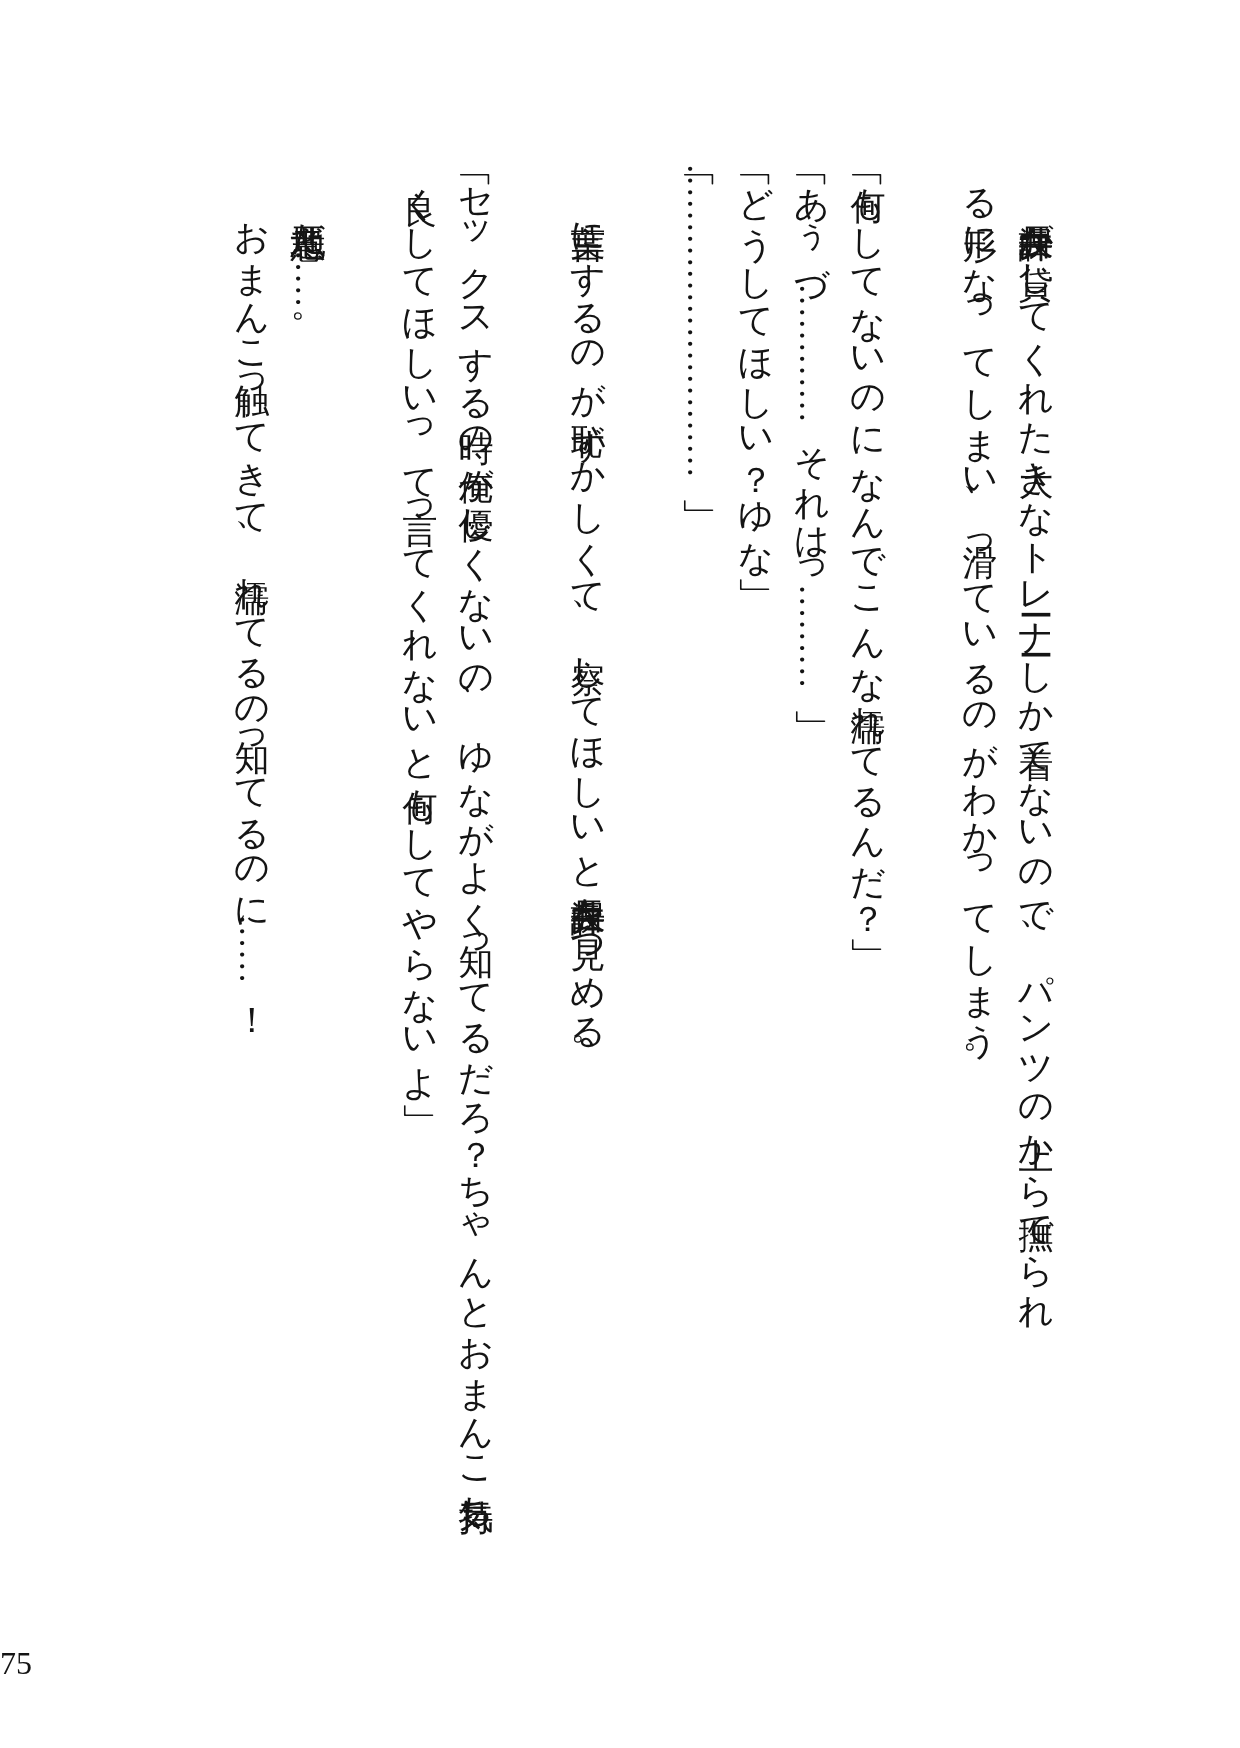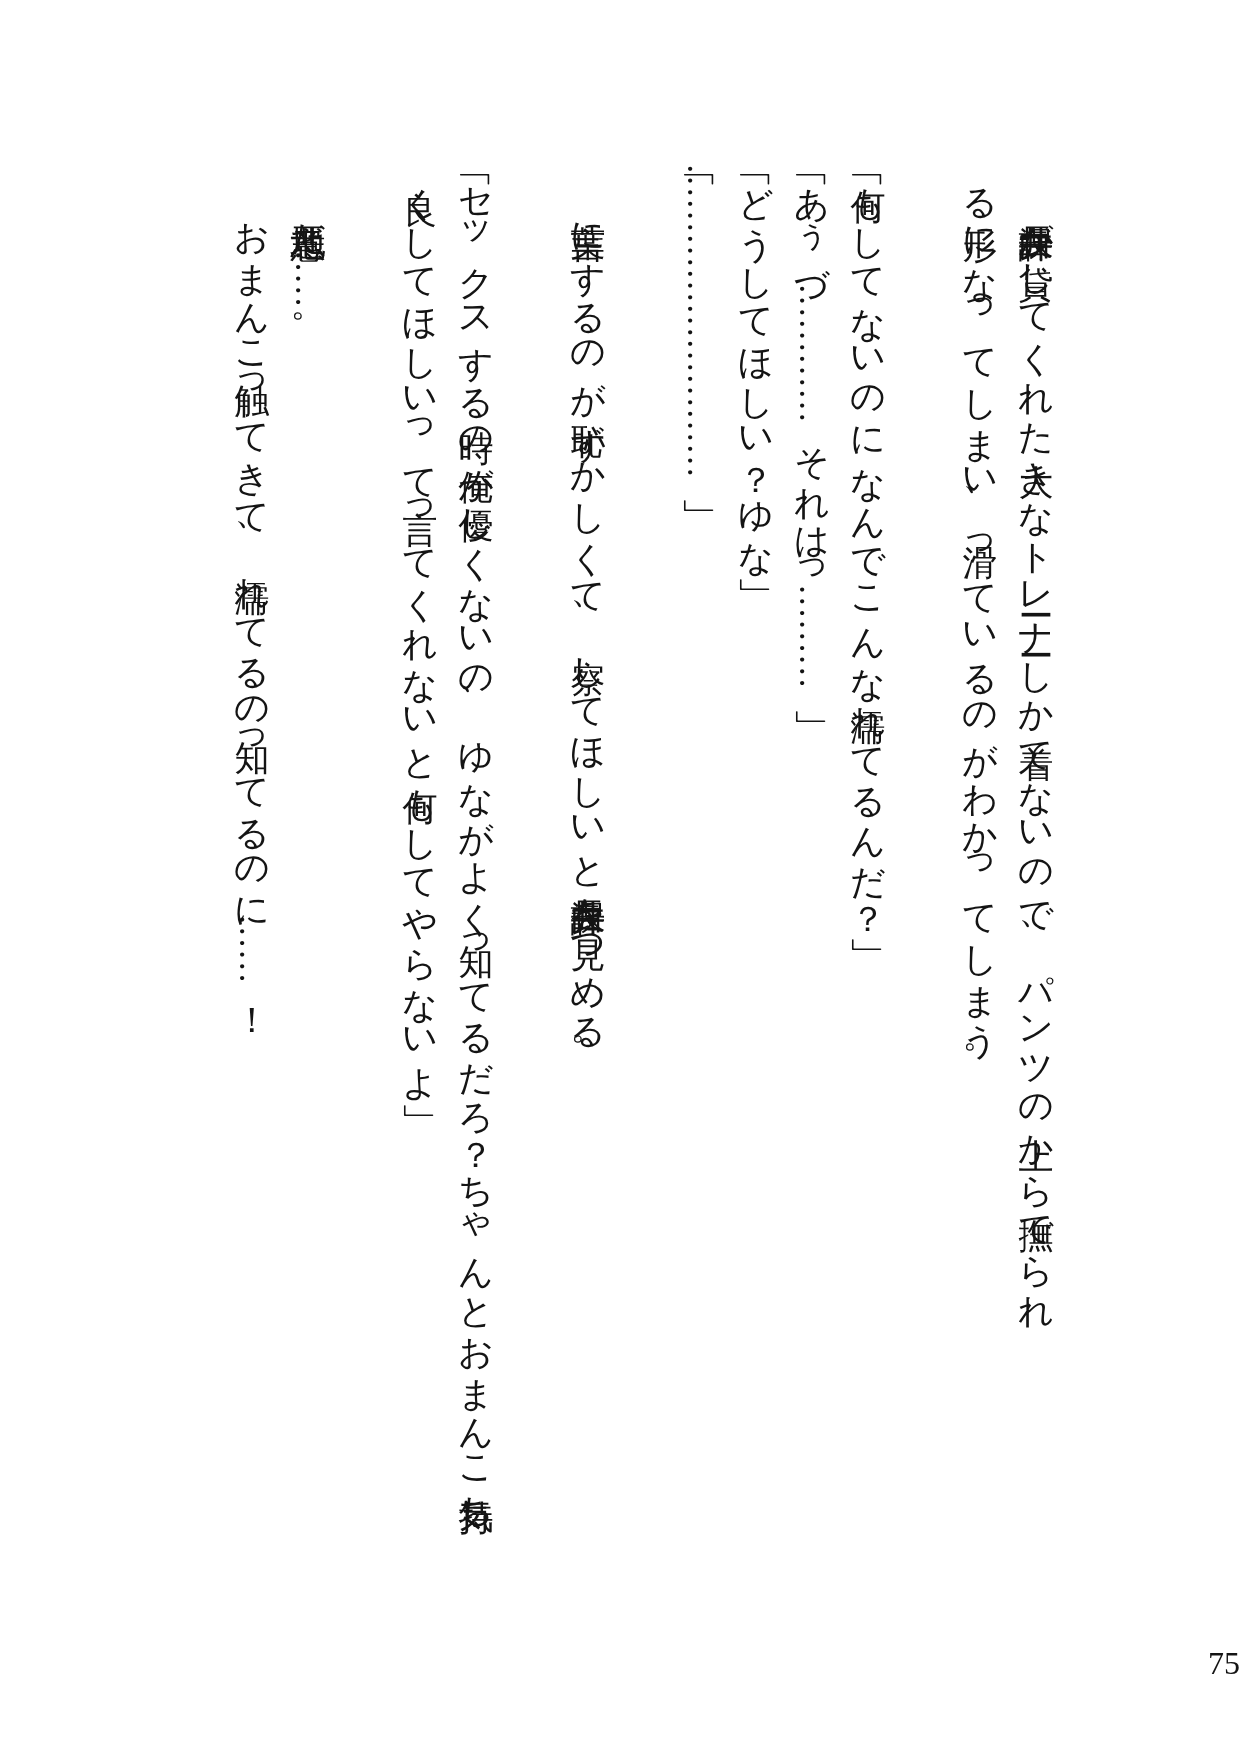--- a/index.html
+++ b/index.html
@@ -35,21 +35,21 @@
     }
     
     .vtext p.blank {
       block-size: 56px;
     }
     .page-number {
       position: absolute;
       top: 1645px;
       left: 0;
       width: 1240px;
-      text-align: right;
+      text-align: left;
       font-size: 32px;
       color: #141414;
     }
   </style>
 </head>
 <body>
 
 <div class="book-page">
 
   <div class="vtext">

